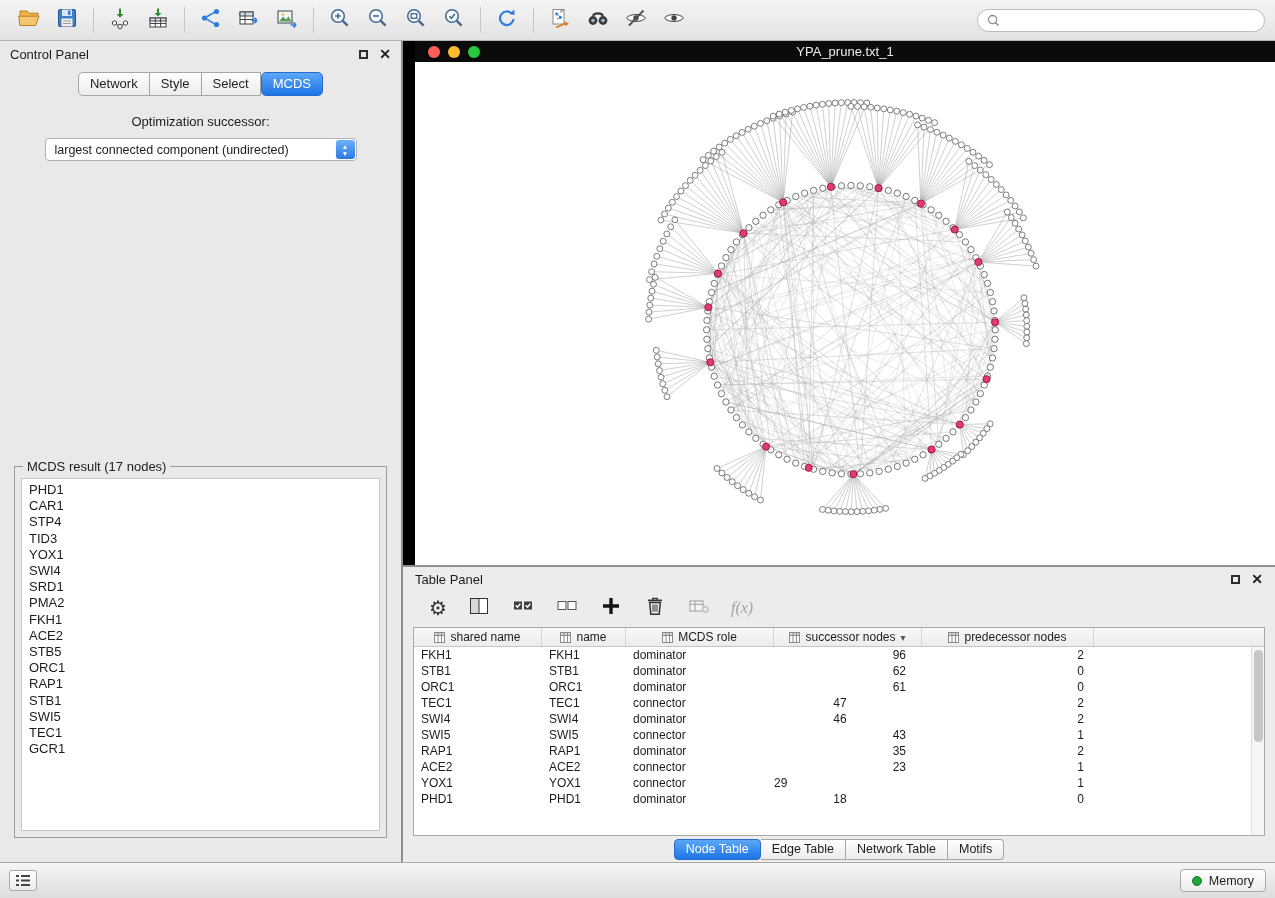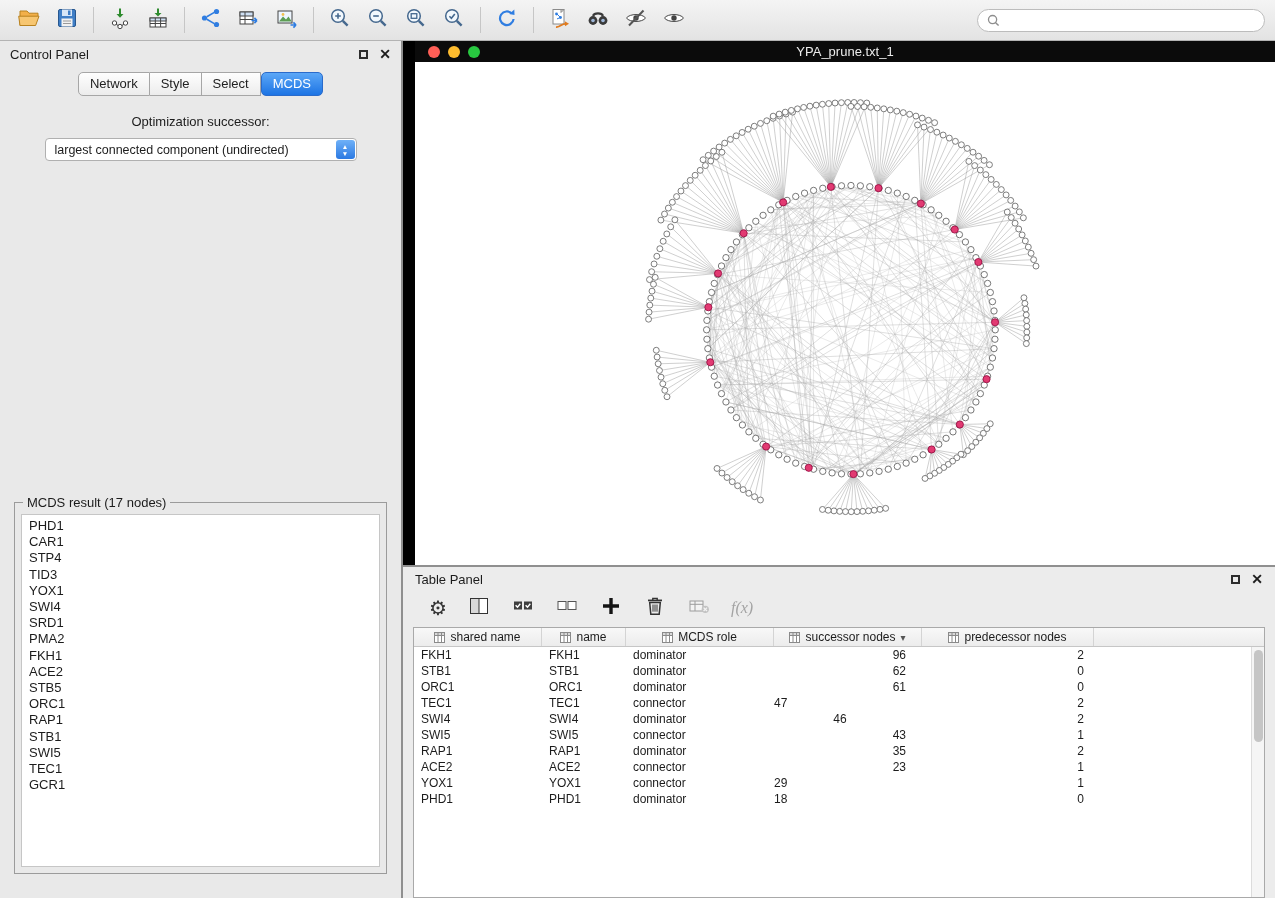--- a/index.html
+++ b/index.html
@@ -1144,21 +1144,21 @@
                 <div class="td" style="width: 128px; text-align: left; padding: 0px 0px 0px 7px;">ORC1</div>
                 <div class="td" style="width: 84px; text-align: left; padding: 0px 0px 0px 7px;">ORC1</div>
                 <div class="td" style="width: 148px; text-align: left; padding: 0px 0px 0px 7px;">dominator</div>
                 <div class="td" style="width: 148px; text-align: right; padding: 0px 16px 0px 0px;">61</div>
                 <div class="td" style="width: 172px; text-align: right; padding: 0px 10px 0px 0px;">0</div>
               </div>
               <div class="tr">
                 <div class="td" style="width: 128px; text-align: left; padding: 0px 0px 0px 7px;">TEC1</div>
                 <div class="td" style="width: 84px; text-align: left; padding: 0px 0px 0px 7px;">TEC1</div>
                 <div class="td" style="width: 148px; text-align: left; padding: 0px 0px 0px 7px;">connector</div>
-                <div class="td" style="width: 148px; text-align: left; padding: 0px 16px 0px 0px;">47</div>
+                <div class="td" style="width: 148px; text-align: center; padding: 0px 16px 0px 0px;">47</div>
                 <div class="td" style="width: 172px; text-align: right; padding: 0px 10px 0px 0px;">2</div>
               </div>
               <div class="tr">
                 <div class="td" style="width: 128px; text-align: left; padding: 0px 0px 0px 7px;">SWI4</div>
                 <div class="td" style="width: 84px; text-align: left; padding: 0px 0px 0px 7px;">SWI4</div>
                 <div class="td" style="width: 148px; text-align: left; padding: 0px 0px 0px 7px;">dominator</div>
                 <div class="td" style="width: 148px; text-align: center; padding: 0px 16px 0px 0px;">46</div>
                 <div class="td" style="width: 172px; text-align: right; padding: 0px 10px 0px 0px;">2</div>
               </div>
               <div class="tr">
@@ -1186,27 +1186,49 @@
                 <div class="td" style="width: 128px; text-align: left; padding: 0px 0px 0px 7px;">YOX1</div>
                 <div class="td" style="width: 84px; text-align: left; padding: 0px 0px 0px 7px;">YOX1</div>
                 <div class="td" style="width: 148px; text-align: left; padding: 0px 0px 0px 7px;">connector</div>
                 <div class="td" style="width: 148px; text-align: left; padding: 0px 16px 0px 0px;">29</div>
                 <div class="td" style="width: 172px; text-align: right; padding: 0px 10px 0px 0px;">1</div>
               </div>
               <div class="tr">
                 <div class="td" style="width: 128px; text-align: left; padding: 0px 0px 0px 7px;">PHD1</div>
                 <div class="td" style="width: 84px; text-align: left; padding: 0px 0px 0px 7px;">PHD1</div>
                 <div class="td" style="width: 148px; text-align: left; padding: 0px 0px 0px 7px;">dominator</div>
-                <div class="td" style="width: 148px; text-align: left; padding: 0px 16px 0px 0px;">18</div>
+                <div class="td" style="width: 148px; text-align: center; padding: 0px 16px 0px 0px;">18</div>
                 <div class="td" style="width: 172px; text-align: right; padding: 0px 10px 0px 0px;">0</div>
               </div>
             </div>
           <div class="vscroll">
             <div class="vthumb"></div>
           </div>
         </div>
+        <div class="tp-tabs" id="tp-tabs">
+            <div class="tp-tab active">Node Table</div>
+            <div class="tp-tab">Edge Table</div>
+            <div class="tp-tab">Network Table</div>
+            <div class="tp-tab">Motifs</div>
+          </div>
       </div>
 
     </div>
   </div>
 
+  <div class="statusbar">
+    <div class="sb-list-btn">
+      <svg width="14" height="11" viewBox="0 0 14 11">
+        <rect x="0" y="0" width="3" height="2" fill="#444"></rect>
+          <rect x="5" y="0" width="9" height="2" fill="#444"></rect>
+        <rect x="0" y="4.5" width="3" height="2" fill="#444"></rect>
+          <rect x="5" y="4.5" width="9" height="2" fill="#444"></rect>
+        <rect x="0" y="9" width="3" height="2" fill="#444"></rect>
+          <rect x="5" y="9" width="9" height="2" fill="#444"></rect>
+      </svg>
+    </div>
+    <div class="memory-btn">
+      <span class="mem-dot"></span>
+      <span>Memory</span>
+    </div>
+  </div>
 
 </div>
 
 </body></html>

